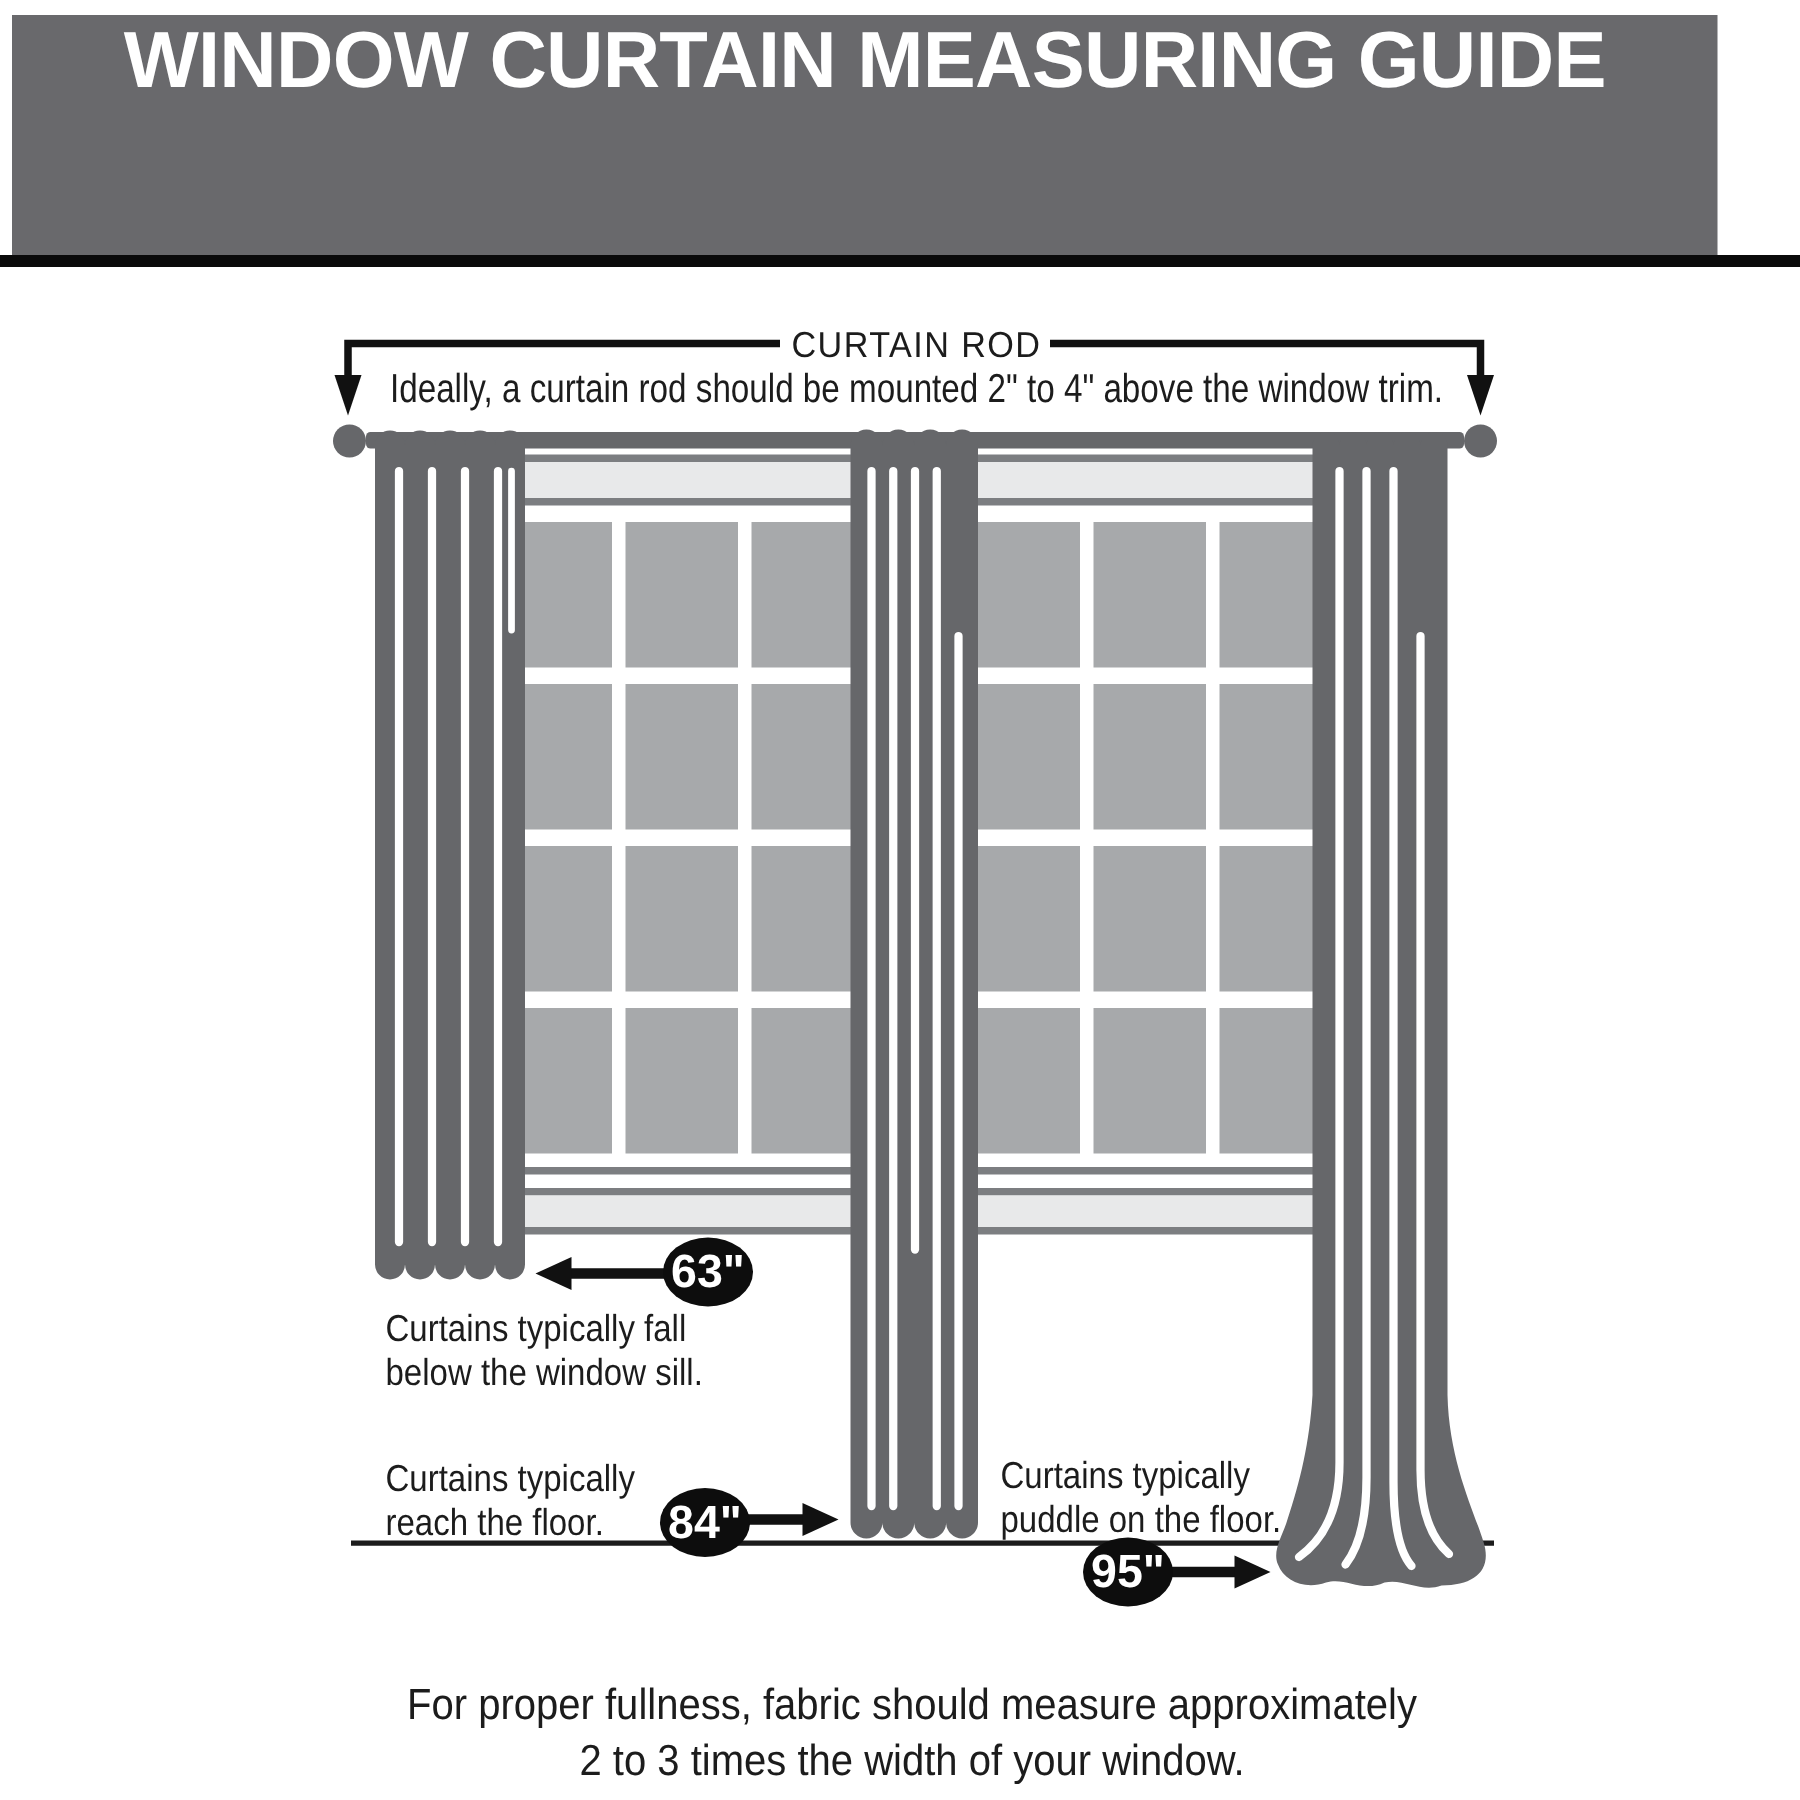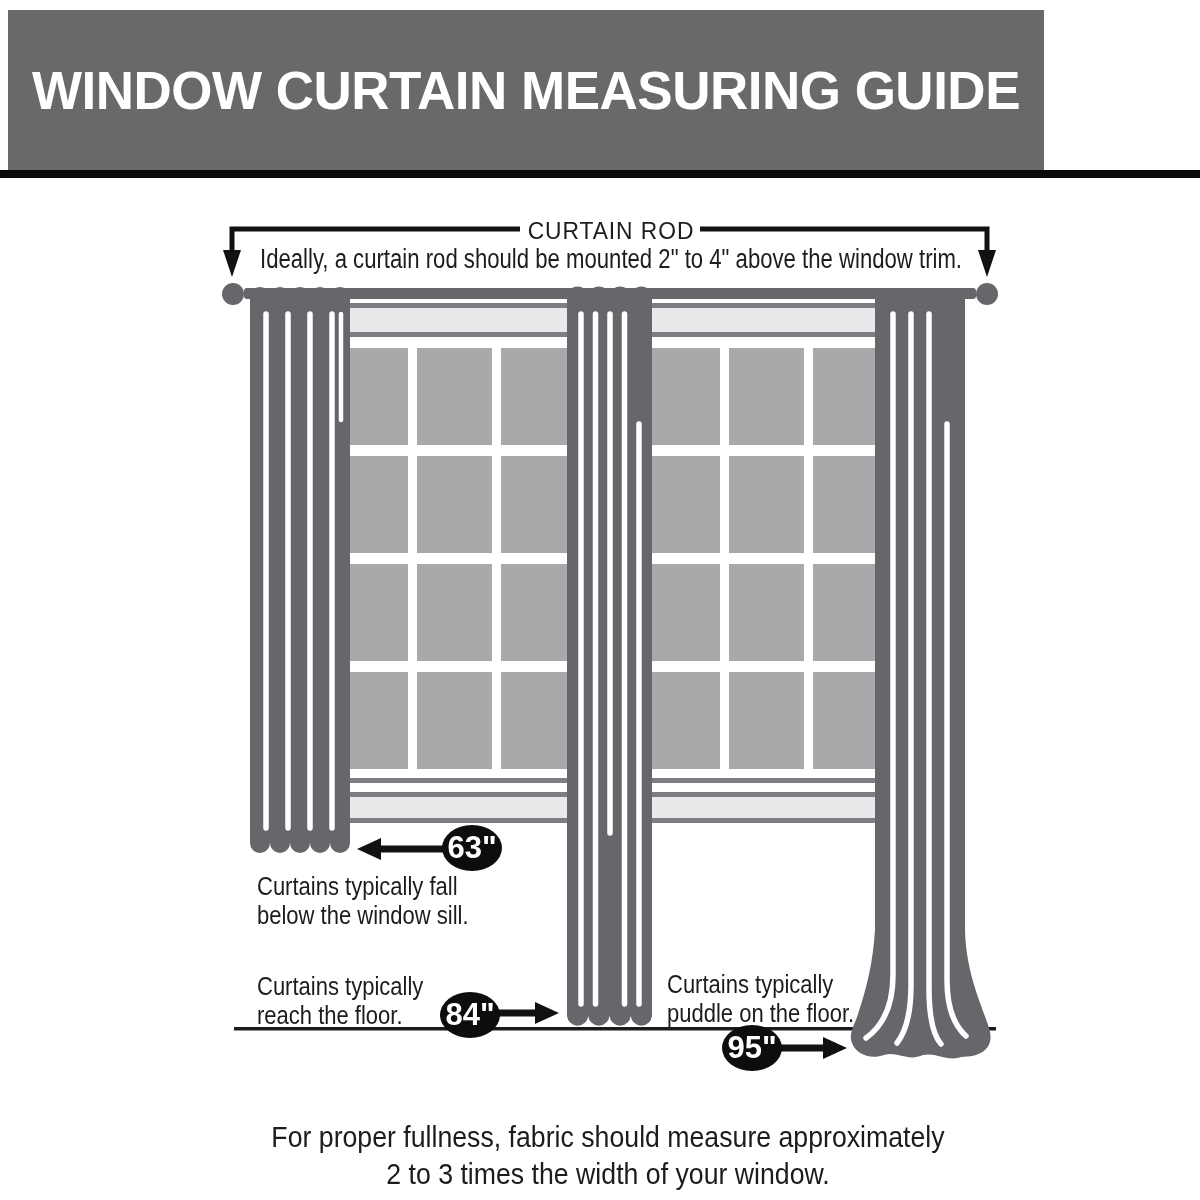--- a/index.html
+++ b/index.html
@@ -2,22 +2,22 @@
 <html><head>
 <meta charset="utf-8">
 <style>
   html,body{margin:0;padding:0;background:#ffffff;}
   #stage{
     position:relative;width:1200px;height:1200px;overflow:hidden;background:#ffffff;
     font-family:"Liberation Sans","DejaVu Sans",sans-serif;color:#1c1c1c;
   }
   
   #header-band{
-    position:absolute;left:8px;top:10px;width:1036px;height:160px;
-    background:#69696c;display:flex;align-items:center;justify-content:center;
+    position:absolute;left:8px;top:10px;width:1137px;height:160px;
+    background:#69696c;display:flex;justify-content:center;
   }
   #header-title{
     color:#ffffff;font-weight:bold;font-size:53px;letter-spacing:-0.5px;white-space:nowrap;
   }
   #header-rule{position:absolute;left:0;top:170px;width:1200px;height:8px;background:#0a0a0a;}
   
   #diagram{position:absolute;left:0;top:0;width:1200px;height:1200px;}
   
   .txt{position:absolute;white-space:nowrap;}
   #curtain-rod-label{

